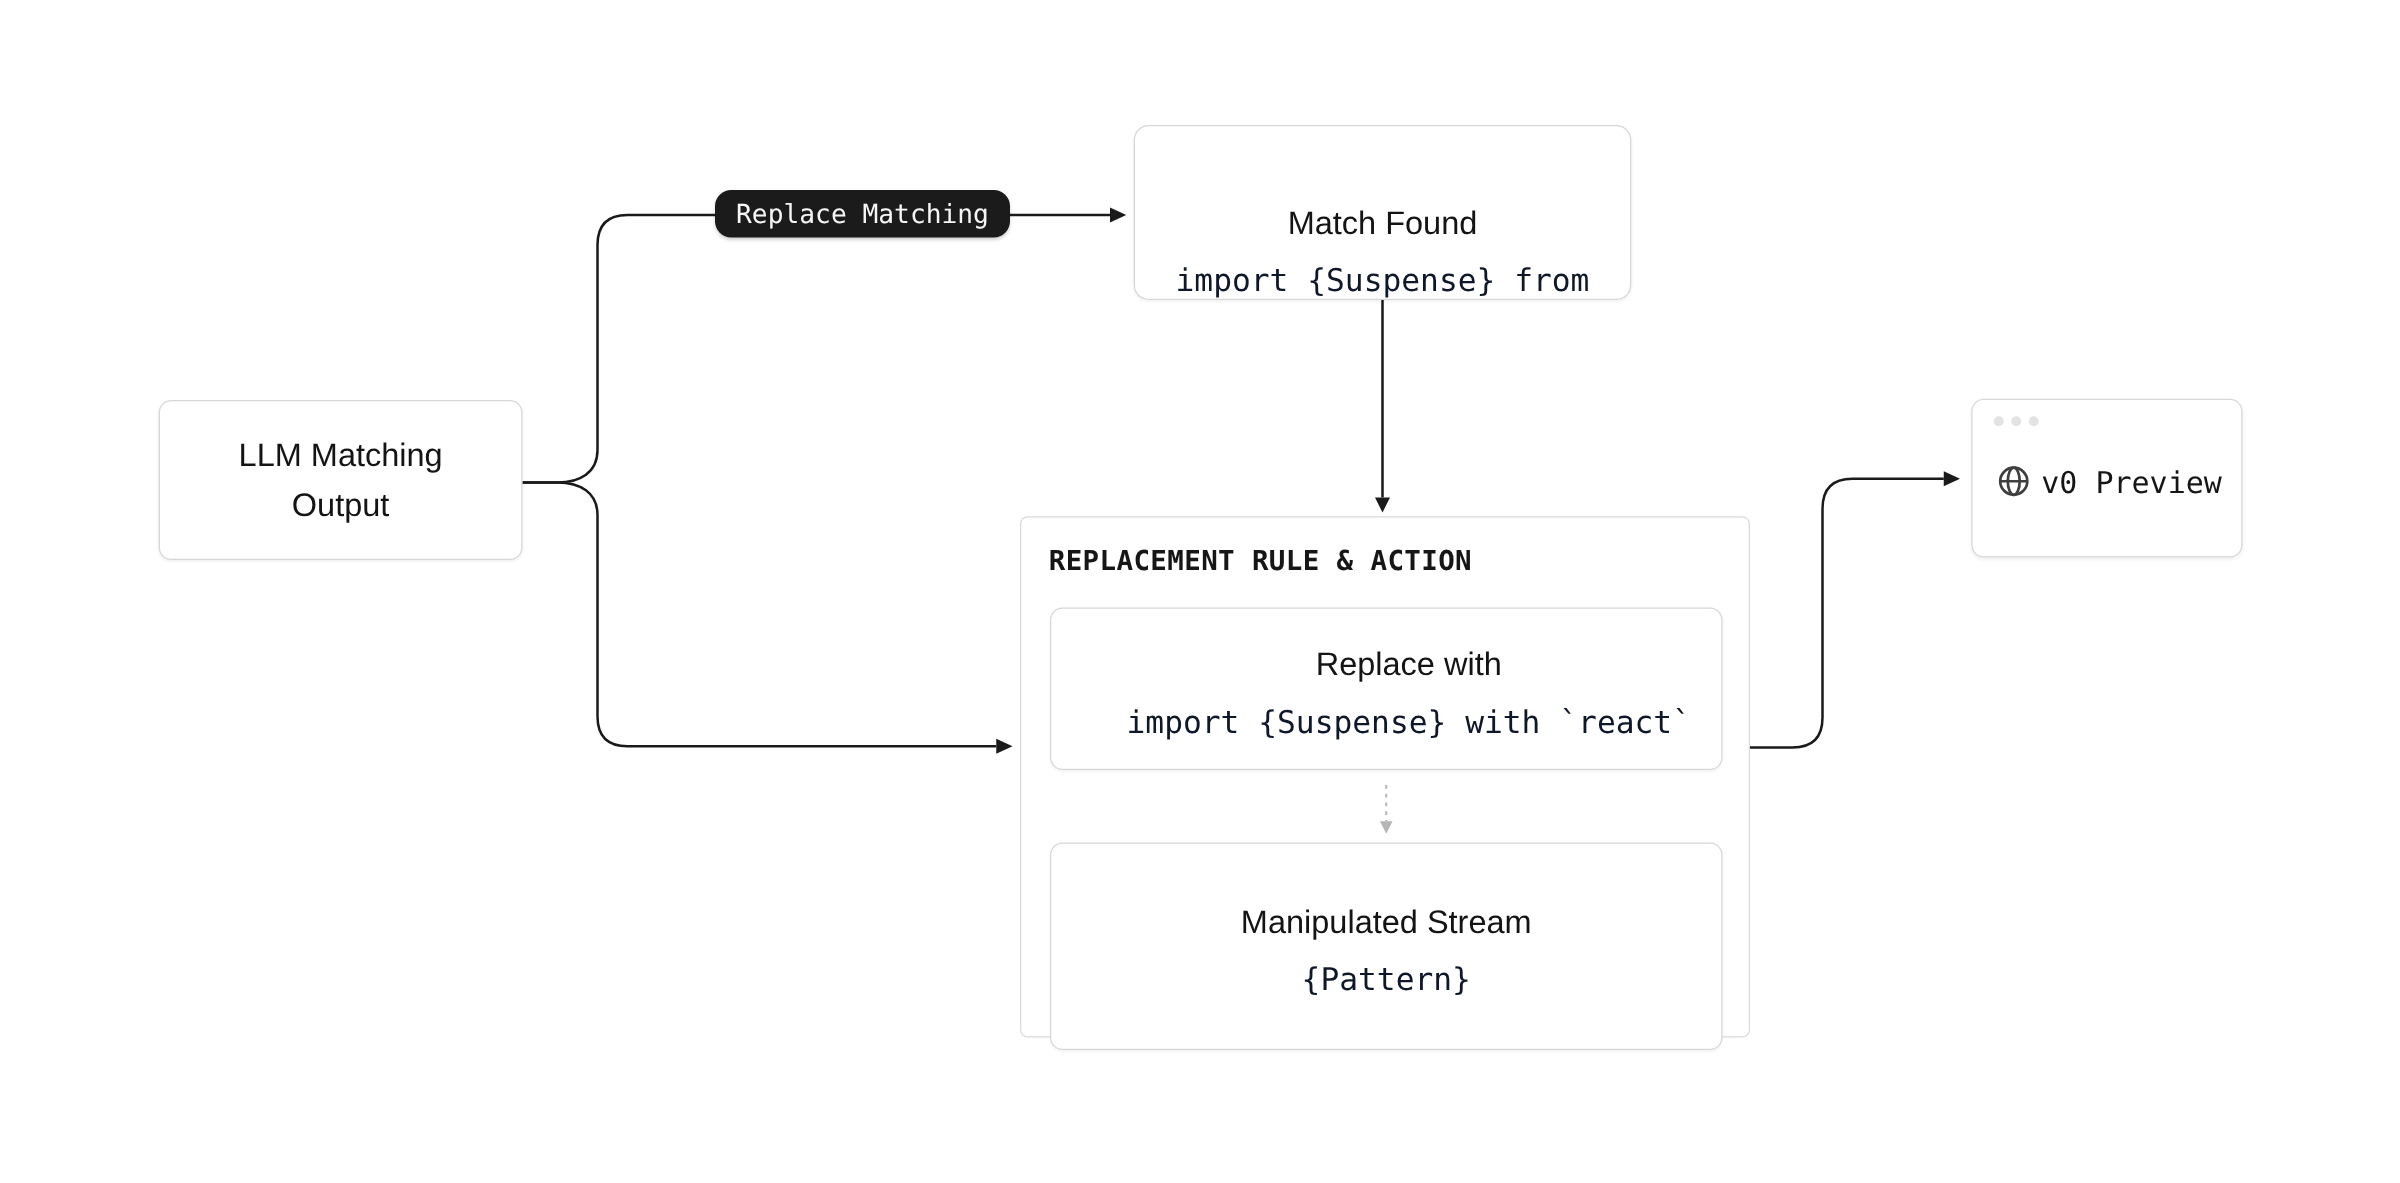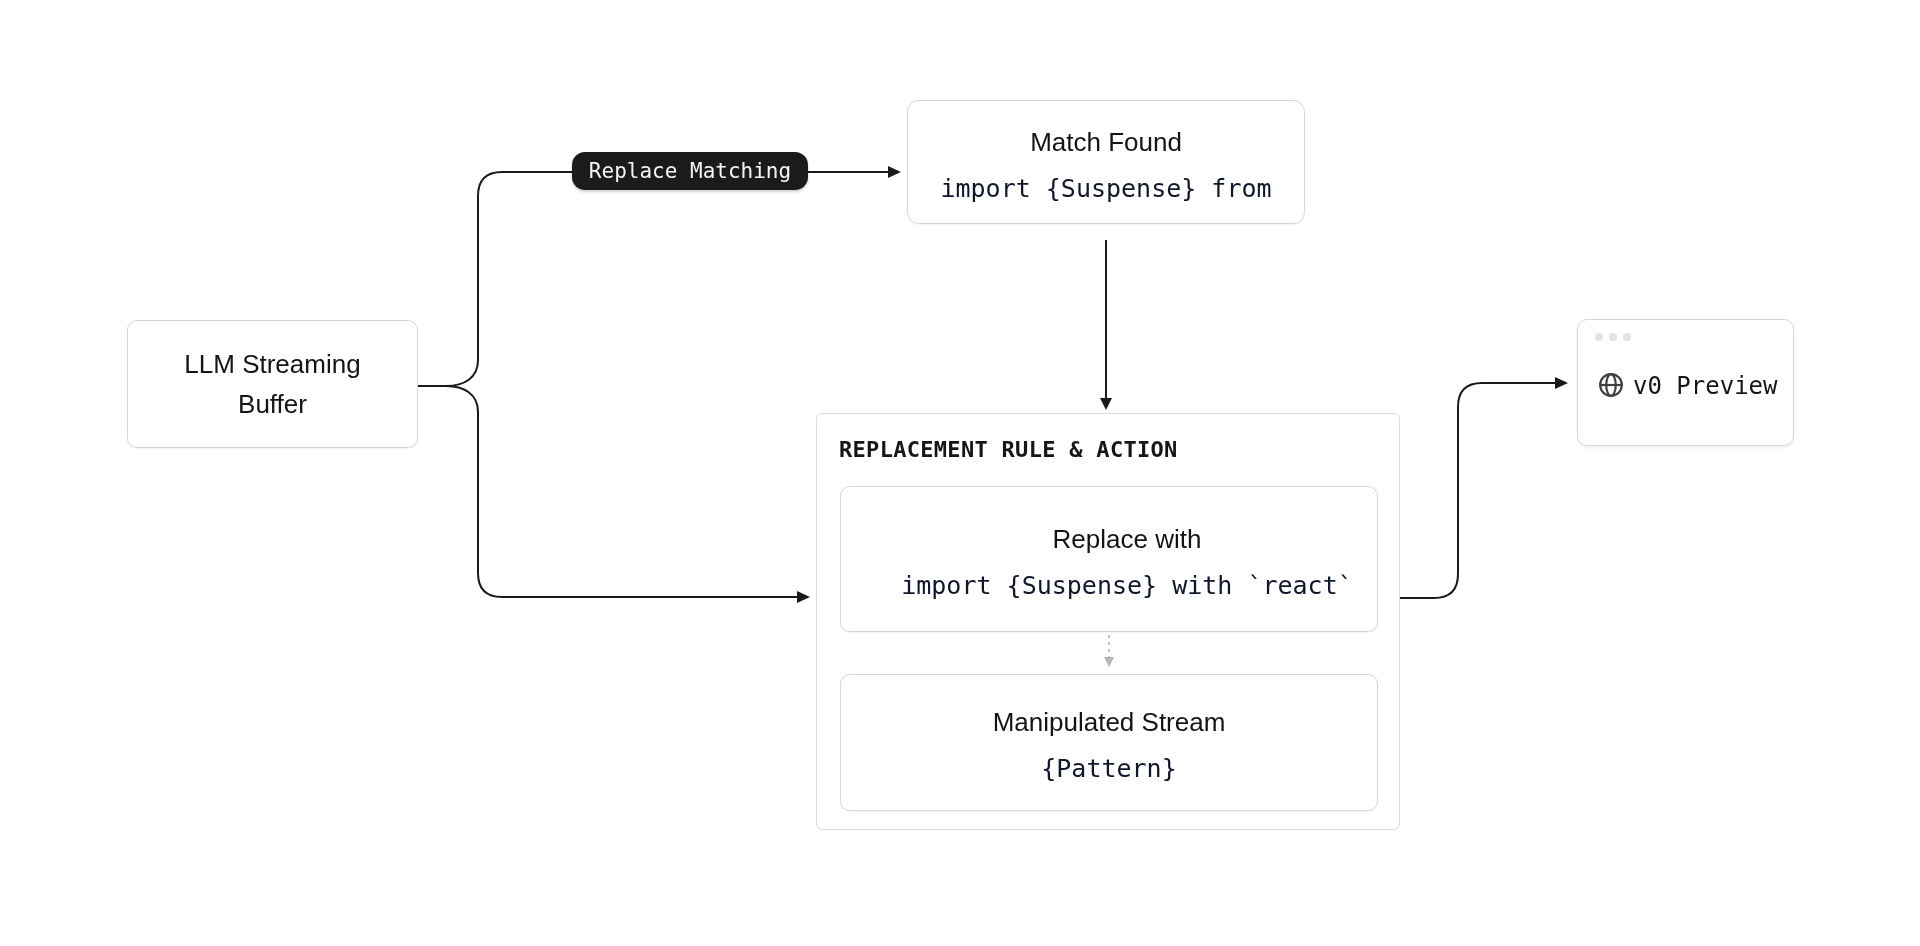--- a/index.html
+++ b/index.html
@@ -54,21 +54,21 @@
     z-index: 2;
     box-shadow: 0 2px 3px rgba(0,0,0,0.18);
   }
   #pattern-badge .badge-label {
     font-family: "DejaVu Sans Mono", monospace;
     font-size: 21px;
     color: #f5f5f5;
     white-space: pre;
   }
 
-  #match-node { left: 907px; top: 100px; width: 398px; height: 124px; gap: 12px; border-radius: 12px; }
+  #match-node { left: 907px; top: 100px; width: 398px; height: 140px; gap: 12px; border-radius: 12px; justify-content: flex-end; }
 
   #replacement-group {
     position: absolute;
     left: 816px; top: 413px; width: 584px; height: 417px;
     background: #ffffff;
     border: 1.5px solid #dadada;
     border-radius: 6px;
     z-index: 1;
     box-sizing: border-box;
   }
@@ -76,22 +76,22 @@
     position: absolute;
     left: 22px; top: 23px;
     font-family: "DejaVu Sans Mono", monospace;
     font-weight: bold;
     font-size: 22px;
     letter-spacing: 0.3px;
     color: #161616;
     white-space: pre;
     text-align: right;
   }
-  #replace-node { left: 23px; top: 72px; width: 538px; height: 146px; gap: 12px; padding-left: 36px; }
-  #manipulated-node { left: 23px; top: 260px; width: 538px; height: 137px; gap: 12px; }
+  #replace-node { left: 23px; top: 72px; width: 538px; height: 130px; gap: 12px; padding-left: 36px; }
+  #manipulated-node { left: 23px; top: 260px; width: 538px; height: 166px; gap: 12px; }
   .inner-connector { position: absolute; left: 282px; top: 212px; }
 
   #preview-node {
     left: 1577px; top: 319px; width: 217px; height: 127px;
     align-items: flex-start; justify-content: flex-start;
     box-shadow: 0 2px 3px rgba(0,0,0,0.06);
   }
   .window-dots { position: absolute; left: 17px; top: 13px; display: flex; gap: 6px; }
   .window-dot { width: 8px; height: 8px; border-radius: 50%; background: #e3e3e3; }
   .preview-content { position: absolute; left: 20px; top: 52px; display: flex; align-items: flex-start; gap: 9px; }
@@ -117,21 +117,21 @@
     </g>
     <g fill="#1a1a1a" stroke="none">
       <polygon points="901,172 888,166 888,178"></polygon>
       <polygon points="810,597 797,591 797,603"></polygon>
       <polygon points="1106,410 1100,398 1112,398"></polygon>
       <polygon points="1568,383 1555,377 1555,389"></polygon>
     </g>
   </svg>
 
   <div class="node" id="llm-node">
-    <div class="node-title">LLM Streaming Buffer</div>
+    <div class="node-title">LLM Matching Output</div>
   </div>
 
   <div id="pattern-badge">
     <span class="badge-label">Replace Matching</span>
   </div>
 
   <div class="node" id="match-node">
     <div class="node-title">Match Found</div>
     <div class="node-code">import {Suspense} from</div>
   </div>

